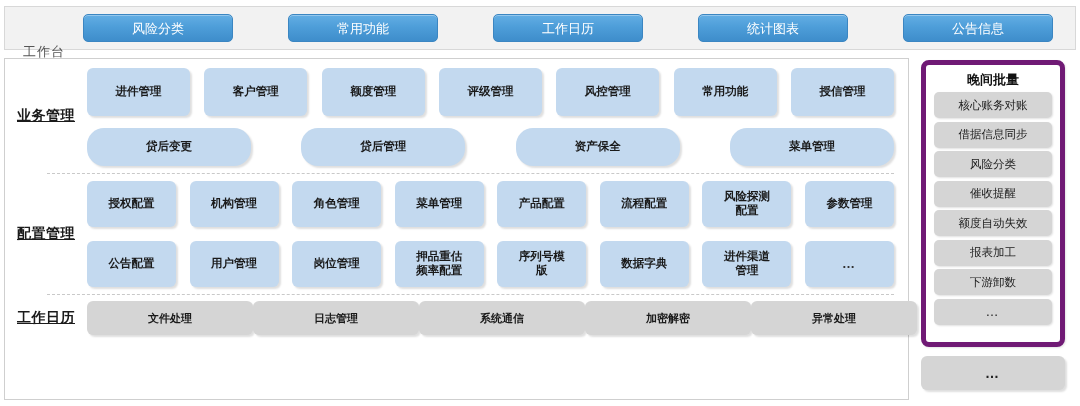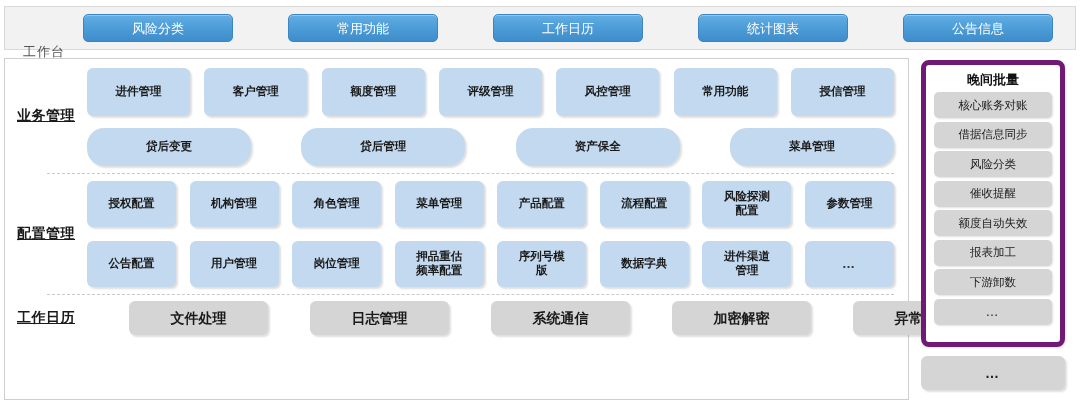--- a/index.html
+++ b/index.html
@@ -92,21 +92,21 @@
   .biz-r2 { height: 52px; }
   .biz-r2 .tile { width: 164px; height: 38px; border-radius: 17px; }
 
   
   .cfg-r1 { height: 60px; }
   .cfg-r2 { height: 60px; gap: 6px; }
   .cfg-r1 .tile, .cfg-r2 .tile { width: 89px; height: 46px; }
 
   
   .base-row { height: 46px; }
-  .base-row .tile { width: 139px; height: 34px; font-size: 14px; margin-left: 42px; }
+  .base-row .tile { width: 166px; height: 34px; font-size: 11px; }
 
   
   .right-col {
     position: absolute; left: 917px; top: 58px;
     width: 159px; height: 342px;
   }
   .batch-box {
     position: absolute; left: 4px; top: 2px;
     width: 144px; height: 287px;
     border: 5px solid #701a75;

